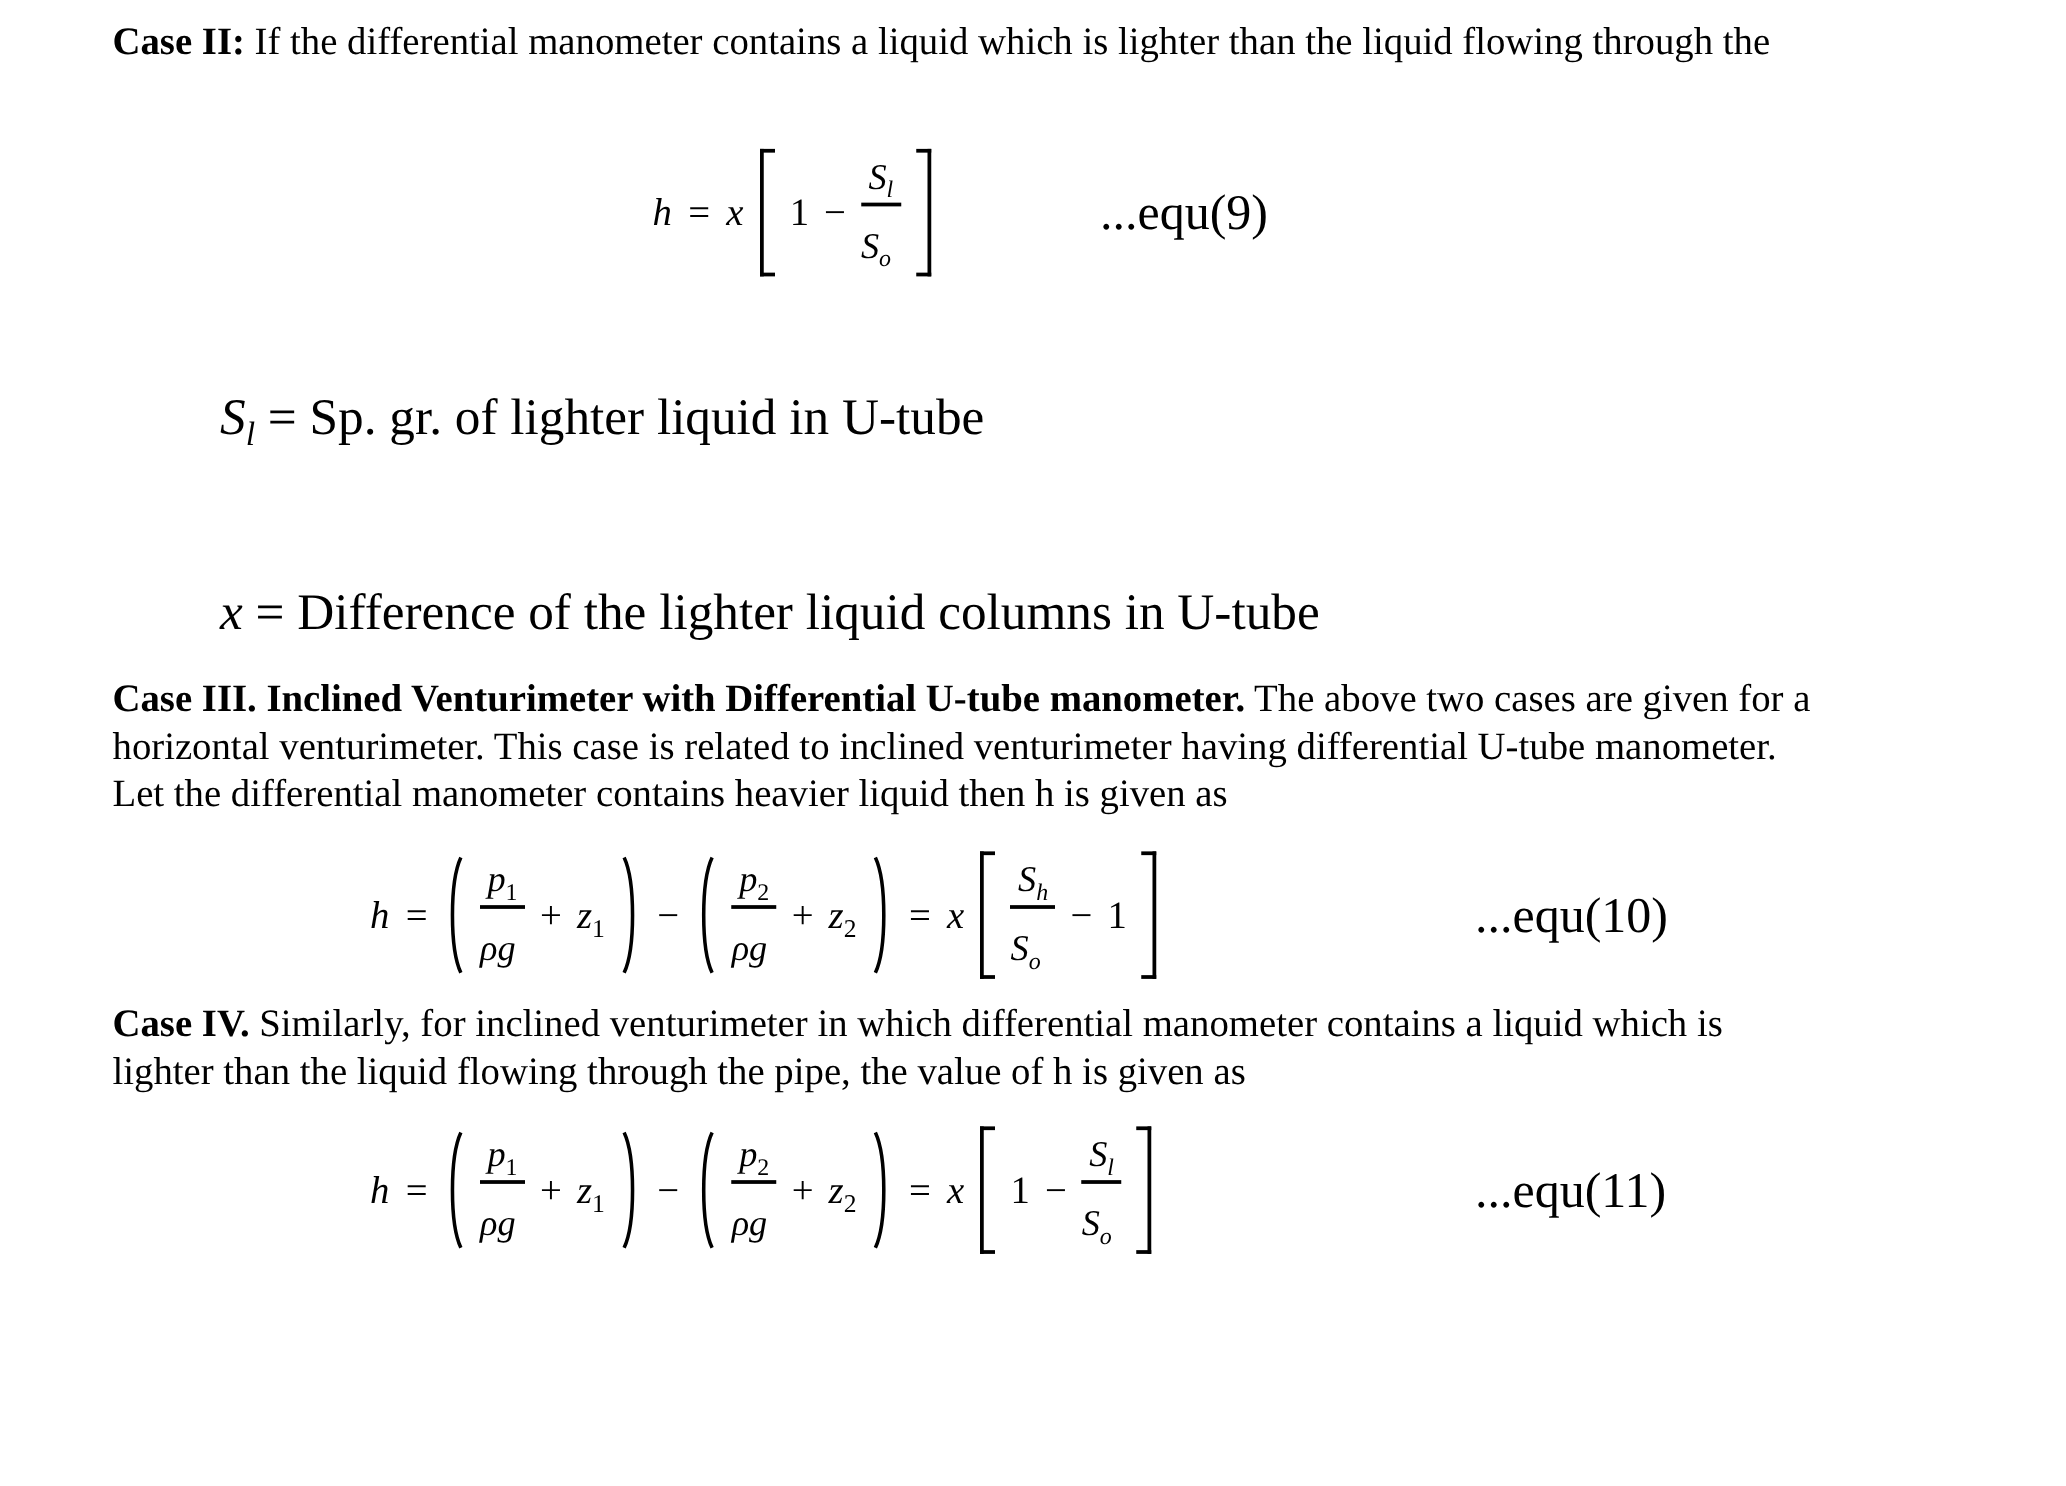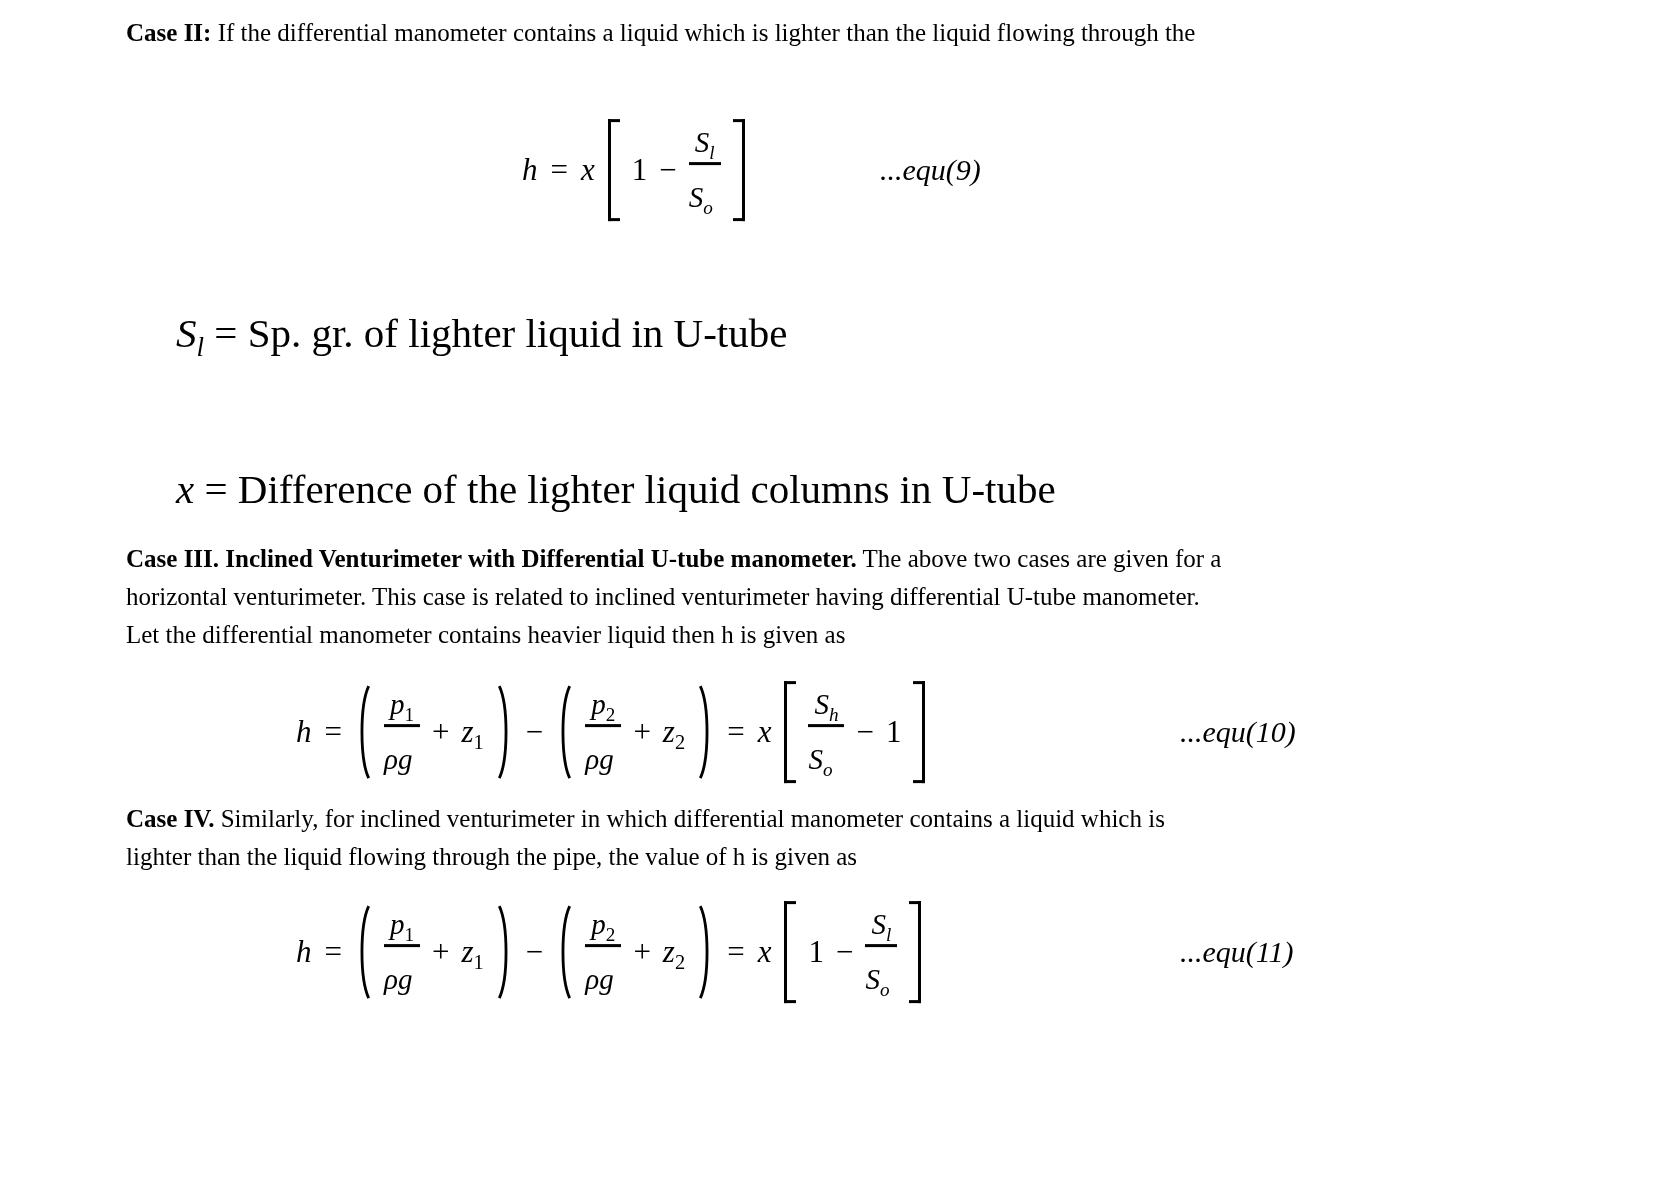--- a/index.html
+++ b/index.html
@@ -6,40 +6,40 @@
   html,body { background:#ffffff; }
   body {
     width:1653px; height:1189px;
     position:relative; overflow:hidden;
     font-family:"Liberation Serif","DejaVu Serif",serif;
     color:#000;
   }
   .page { position:absolute; inset:0; background:#fff; }
 
   
-  .para { position:absolute; left:90px; width:1430px; font-size:25px; line-height:38px;margin-left:36px; }
+  .para { position:absolute; left:90px; width:1430px; font-size:31px; line-height:38px; }
   .line { white-space:nowrap; }
   .bold { font-weight:bold; }
 
   
   .defline { position:absolute; left:176px; font-size:41px; line-height:38px; white-space:nowrap; }
   .it { font-style:italic; }
   .up { font-style:normal; }
   sub { font-size:0.66em; line-height:0; }
 
   
   .eq-row { position:absolute; left:0; right:0; }
   .math {
     position:absolute; top:50%; transform:translateY(-50%);
     display:inline-flex; align-items:center; gap:13px;
     font-size:31px; font-style:italic; white-space:nowrap;
   }
   .eq-label {
     position:absolute; top:50%; transform:translateY(-50%);
-    font-size:30px; font-style:italic; white-space:nowrap;
+    font-size:40px; white-space:nowrap;
   }
   .frac { display:inline-flex; flex-direction:column; align-items:flex-start; font-size:29px; line-height:1.1; }
   .frac .num { border-bottom:3px solid #000; padding:1px 6px 3px; }
   .frac .den { padding-top:17px; }
 
   .bgroup { display:inline-flex; align-items:stretch; }
   .sqb { width:12px; }
   .sqb.l { border-left:3px solid #000; border-top:3px solid #000; border-bottom:3px solid #000; }
   .sqb.r { border-right:3px solid #000; border-top:3px solid #000; border-bottom:3px solid #000; }
   .pgroup { display:inline-flex; align-items:center; }

